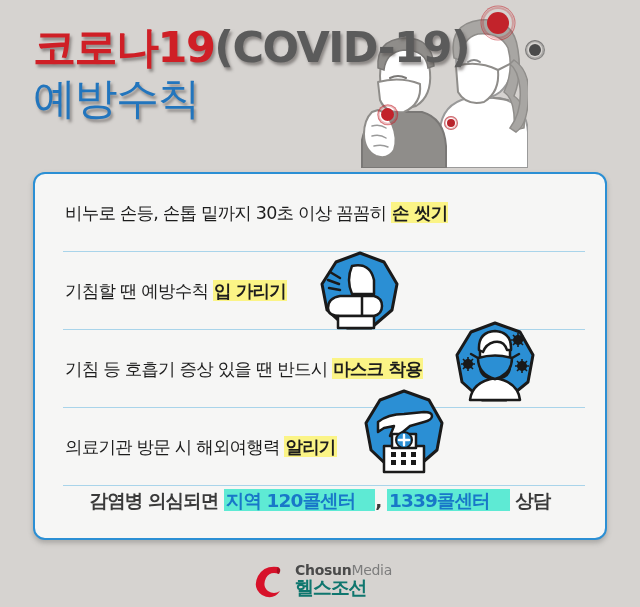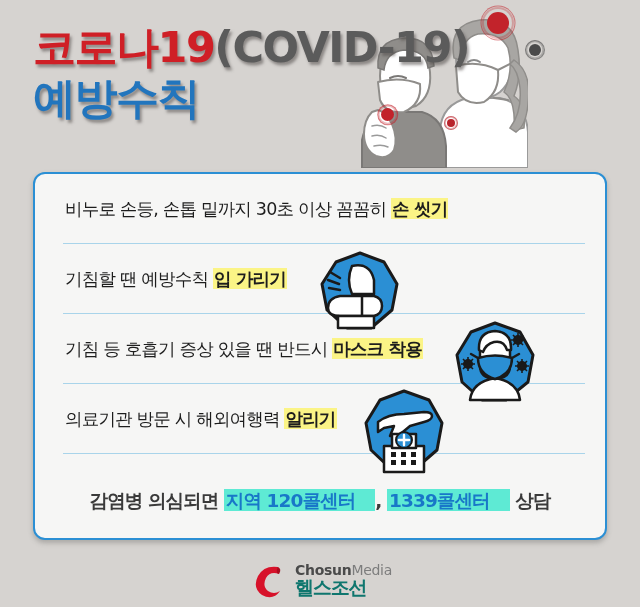--- a/index.html
+++ b/index.html
@@ -36,21 +36,21 @@
     font-weight: 900;
     letter-spacing: -1.5px;
     white-space: nowrap;
     text-shadow: 2px 3px 3px rgba(80,75,72,.55);
   }
   .title-kr-red { color: #cf1f26; }
   .title-en { color: #5b5b5b; }
   .title-line2 {
     margin-top: 8px;
     font-size: 43px;
-    font-weight: 700;
+    font-weight: 400;
     letter-spacing: -1.5px;
     color: #2275bd;
     text-shadow: 2px 3px 3px rgba(80,75,72,.55);
   }
 
   
   .virus {
     position: absolute;
     border-radius: 50%;
   }
@@ -92,21 +92,21 @@
     overflow: hidden;
   }
   .panel-inner {
     position: relative;
     width: 100%;
     height: 100%;
   }
 
   .rule-row {
     position: relative;
-    height: 70px;
+    height: 78px;
     padding: 0 18px 0 30px;
     display: flex;
     align-items: center;
     box-sizing: border-box;
   }
   .rule-text {
     font-size: 17.5px;
     color: #1d1d1d;
     letter-spacing: -0.8px;
     white-space: nowrap;

